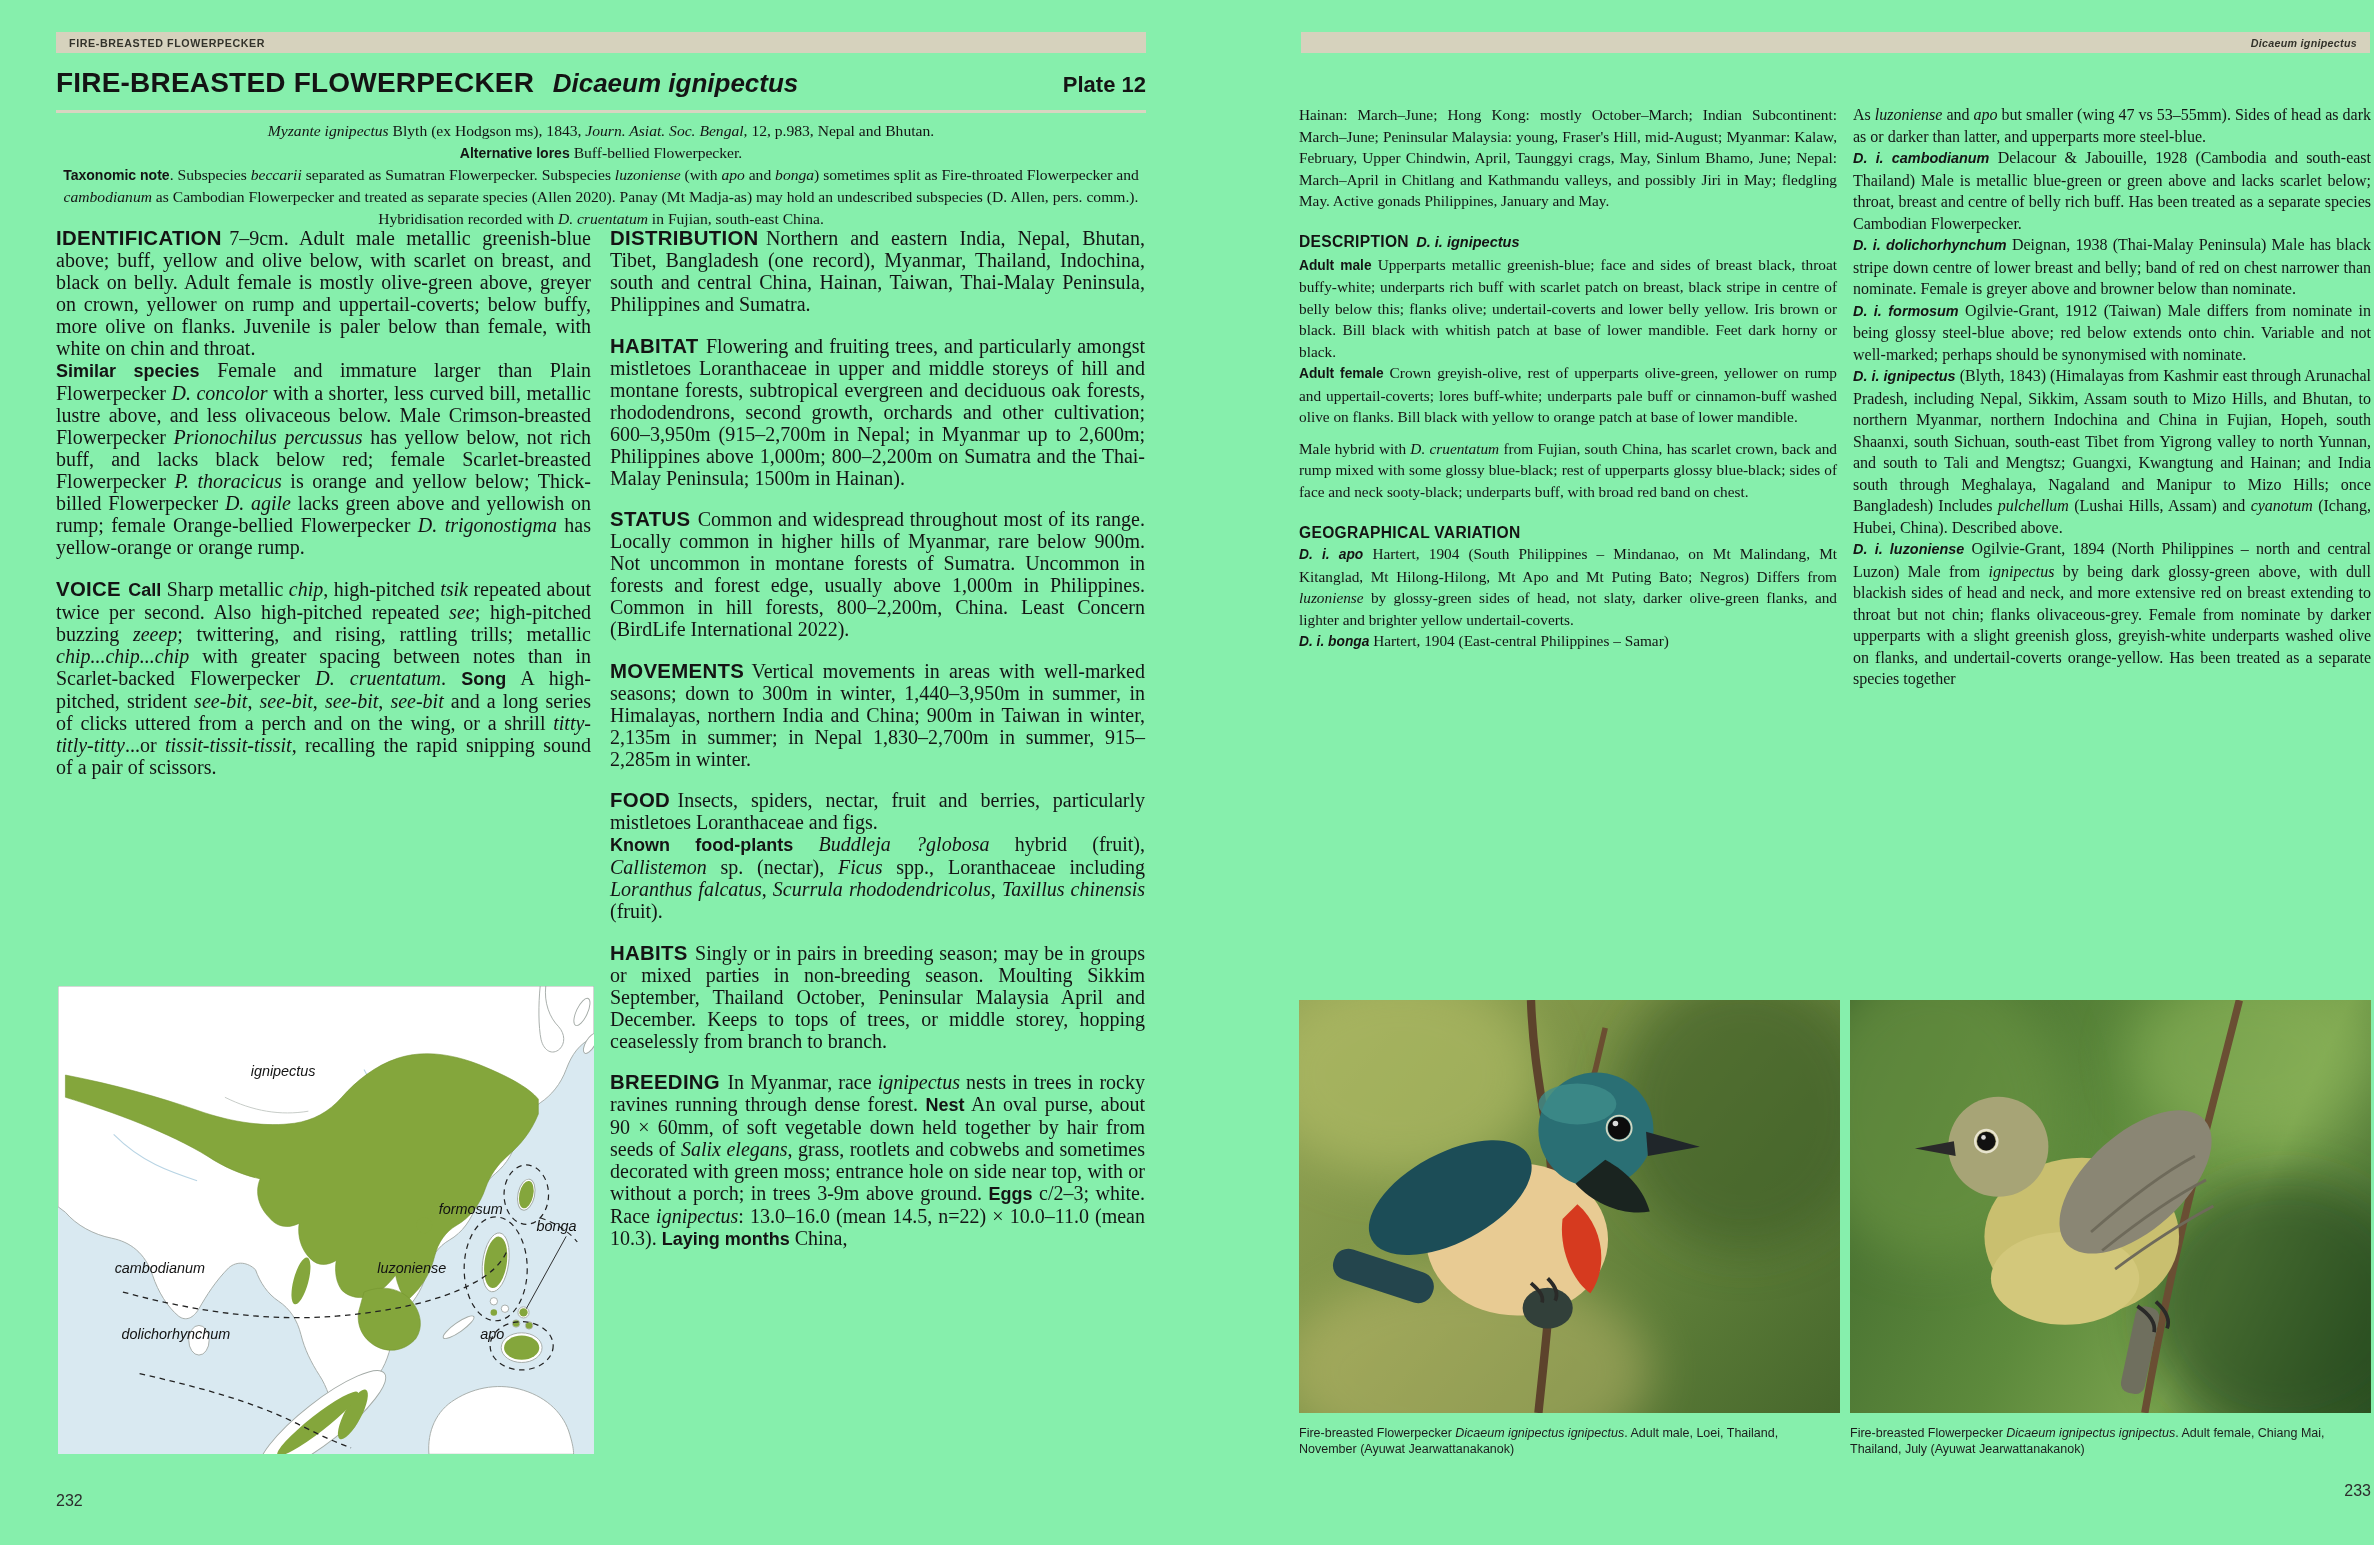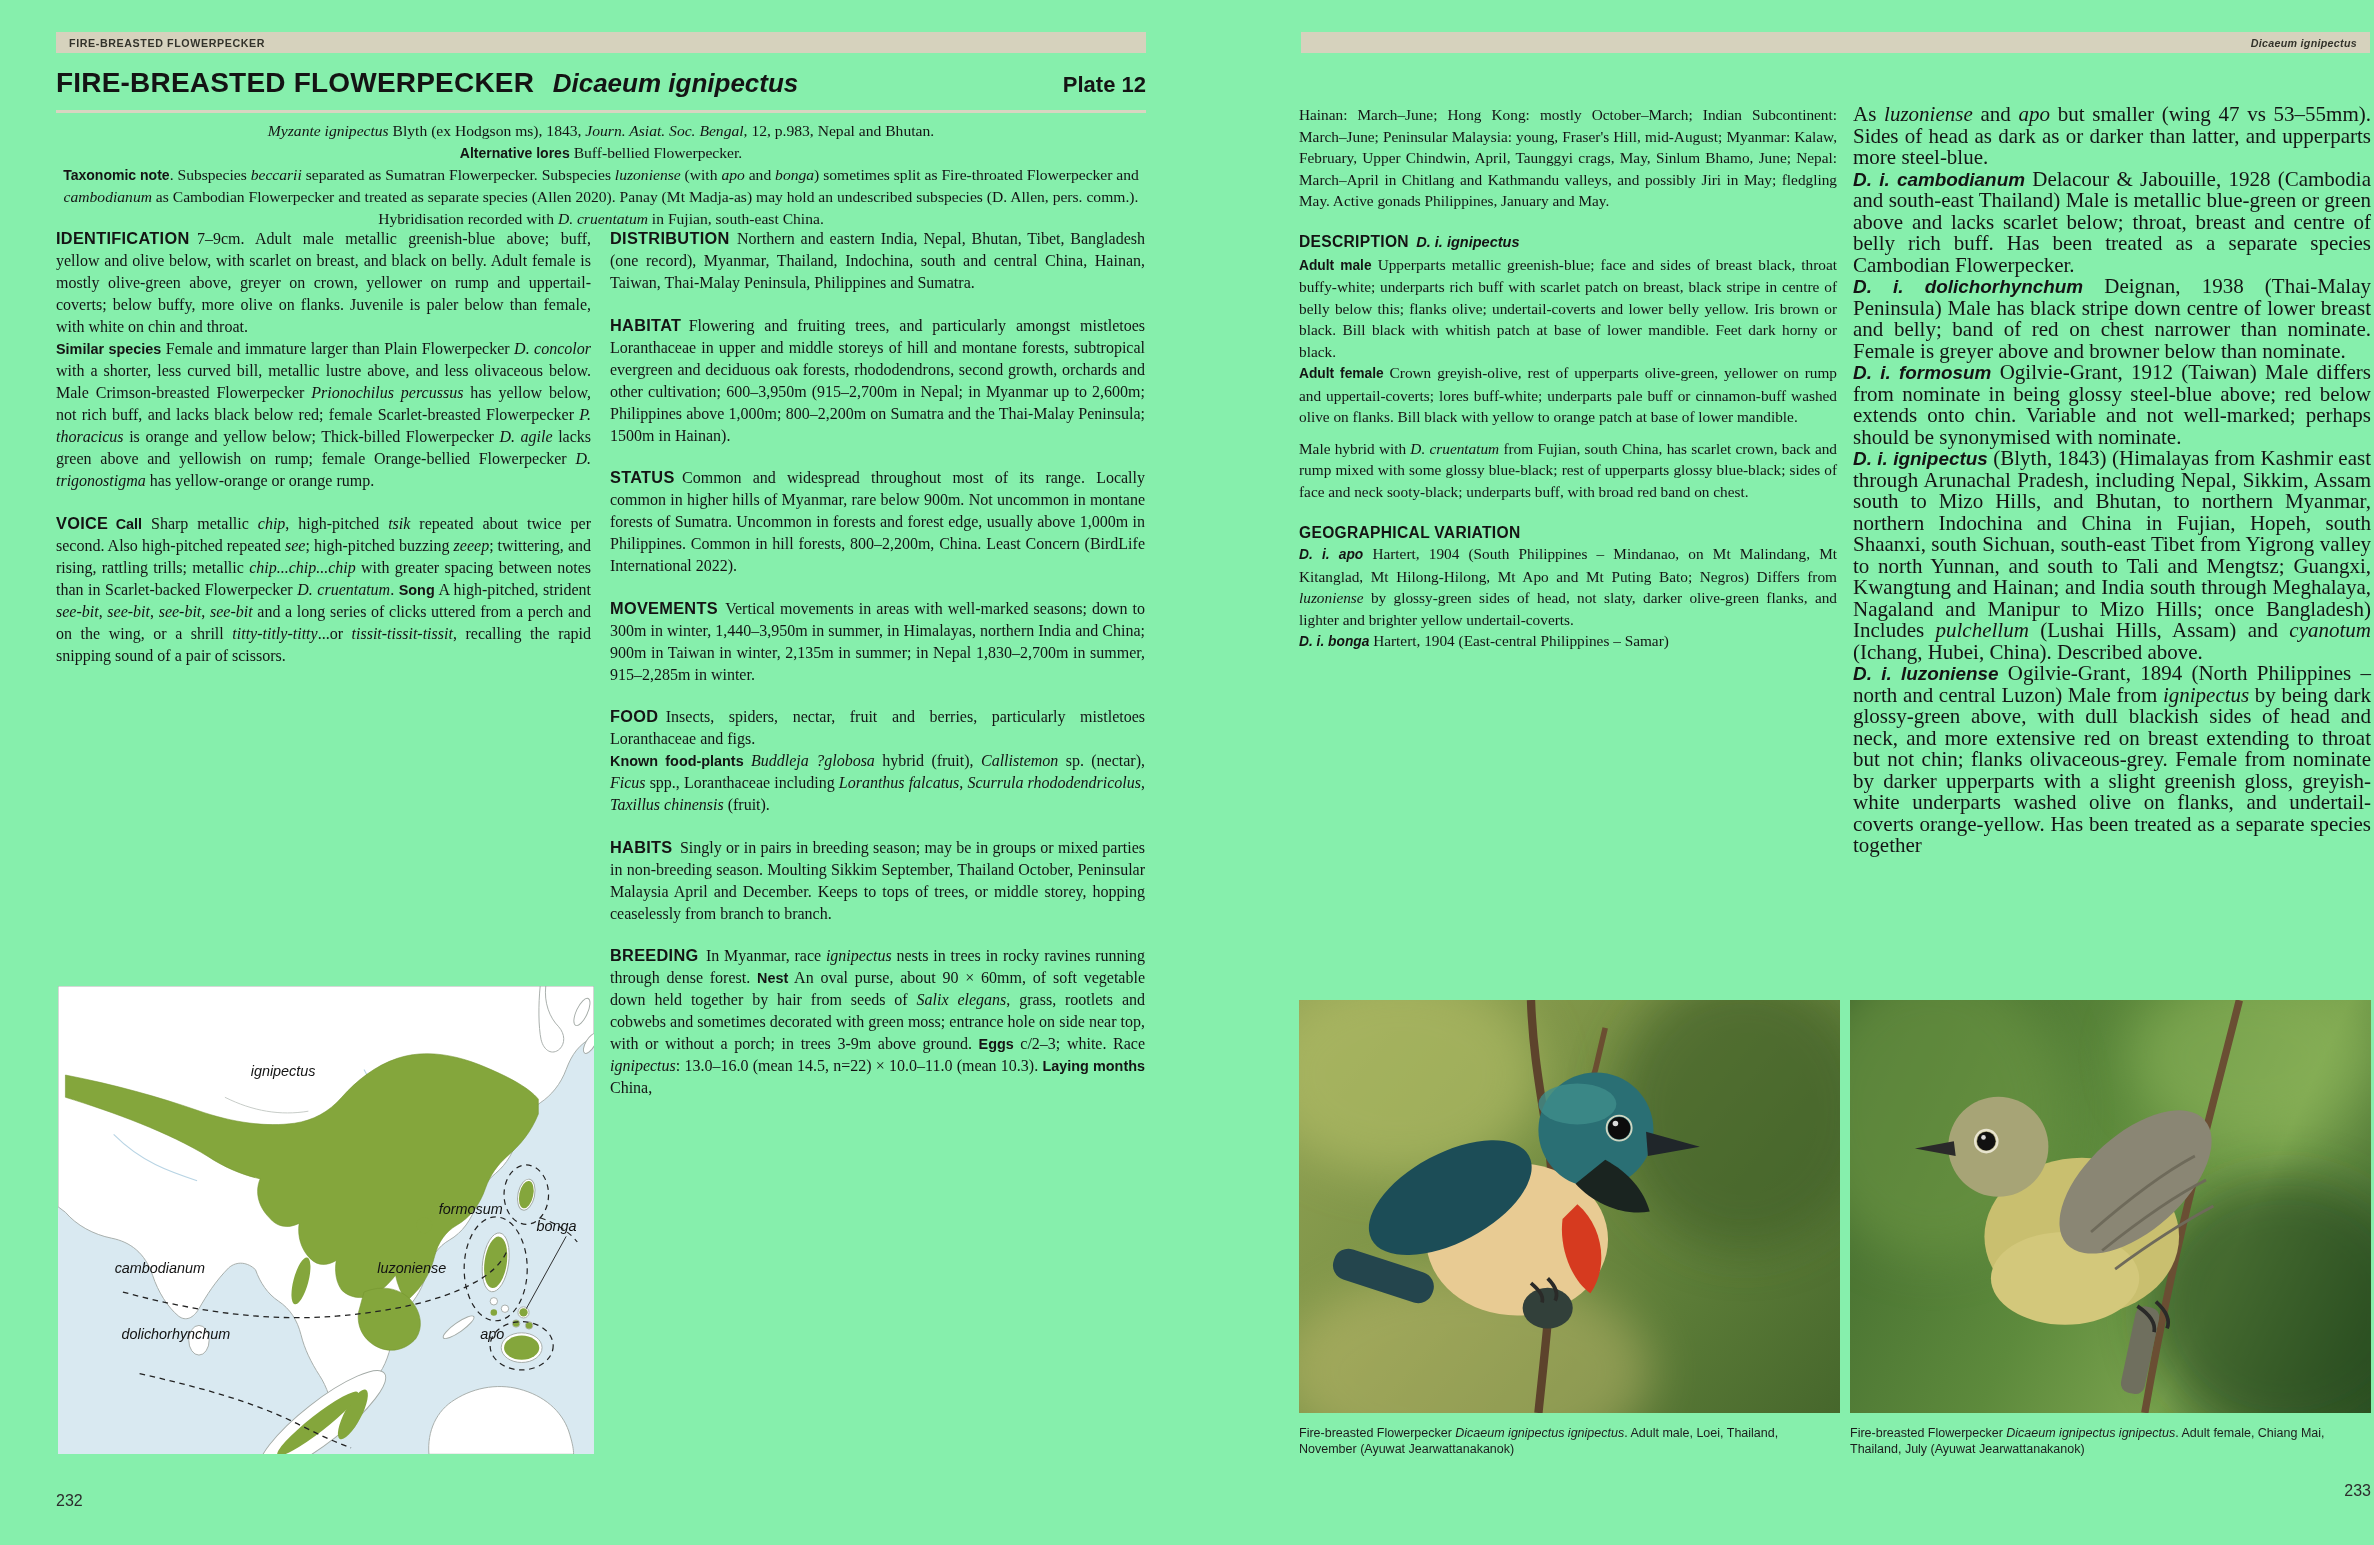--- a/index.html
+++ b/index.html
@@ -19,25 +19,25 @@
   .titleline{position:absolute;left:56px;top:67px;width:1090px;display:flex;align-items:baseline;}
   .title-main{font-family:"Liberation Sans",sans-serif;font-weight:700;font-size:28px;letter-spacing:0.2px;}
   .title-sci{font-family:"Liberation Sans",sans-serif;font-weight:700;font-style:italic;font-size:26px;margin-left:18.6px;}
   .plate{margin-left:auto;font-family:"Liberation Sans",sans-serif;font-weight:700;font-size:22px;}
   .rule{position:absolute;left:56px;top:110px;width:1090px;height:2.8px;background:#d9d5c1;}
 
   .intro{position:absolute;left:56px;top:120px;width:1090px;font-size:15.6px;line-height:22px;}
   .intro .para{text-align:center;}
 
   
-  .col{position:absolute;font-size:16px;line-height:22px;}
+  .col{position:absolute;font-size:20px;line-height:22px;}
   .col-l1{left:56px;top:227px;width:535px;}
   .col-l2{left:610px;top:227px;width:535px;}
   .col-r1{left:1299px;top:104px;width:538px;font-size:15.3px;line-height:21.5px;}
-  .col-r2{left:1853px;top:104px;width:518px;font-size:21px;line-height:21.5px;}
+  .col-r2{left:1853px;top:104px;width:518px;font-size:16px;line-height:21.5px;}
   .para{margin:0;text-align:justify;}
   .sec{margin-top:19.5px;}
   .col .para:first-child{margin-top:0;}
   .spaced{margin-top:10.2px;}
   .sec-head{font-family:"Liberation Sans",sans-serif;font-weight:700;font-size:1.02em;letter-spacing:0.3px;padding-right:7.4px;}
   .sec-head-extra{font-family:"Liberation Sans",sans-serif;font-weight:700;font-style:italic;font-size:.95em;}
   .lb{font-family:"Liberation Sans",sans-serif;font-weight:700;font-size:.9em;}
   .it{font-style:italic;}
   .sspn{font-family:"Liberation Sans",sans-serif;font-weight:700;font-style:italic;font-size:.9em;}
 

